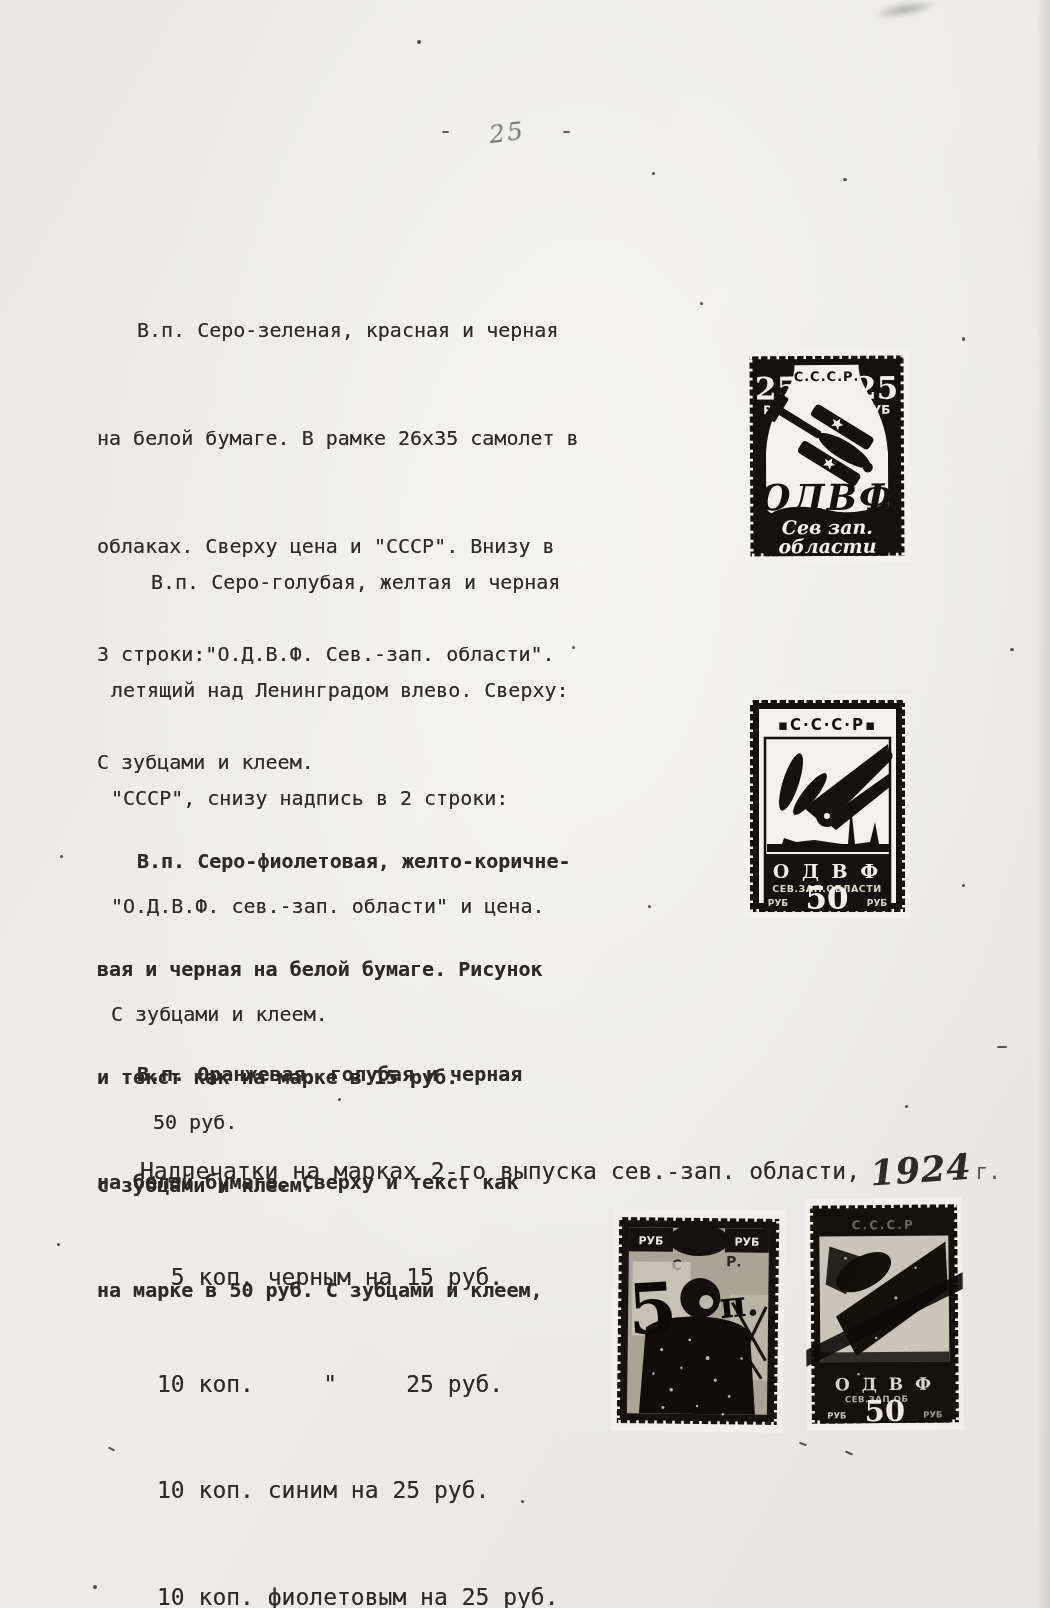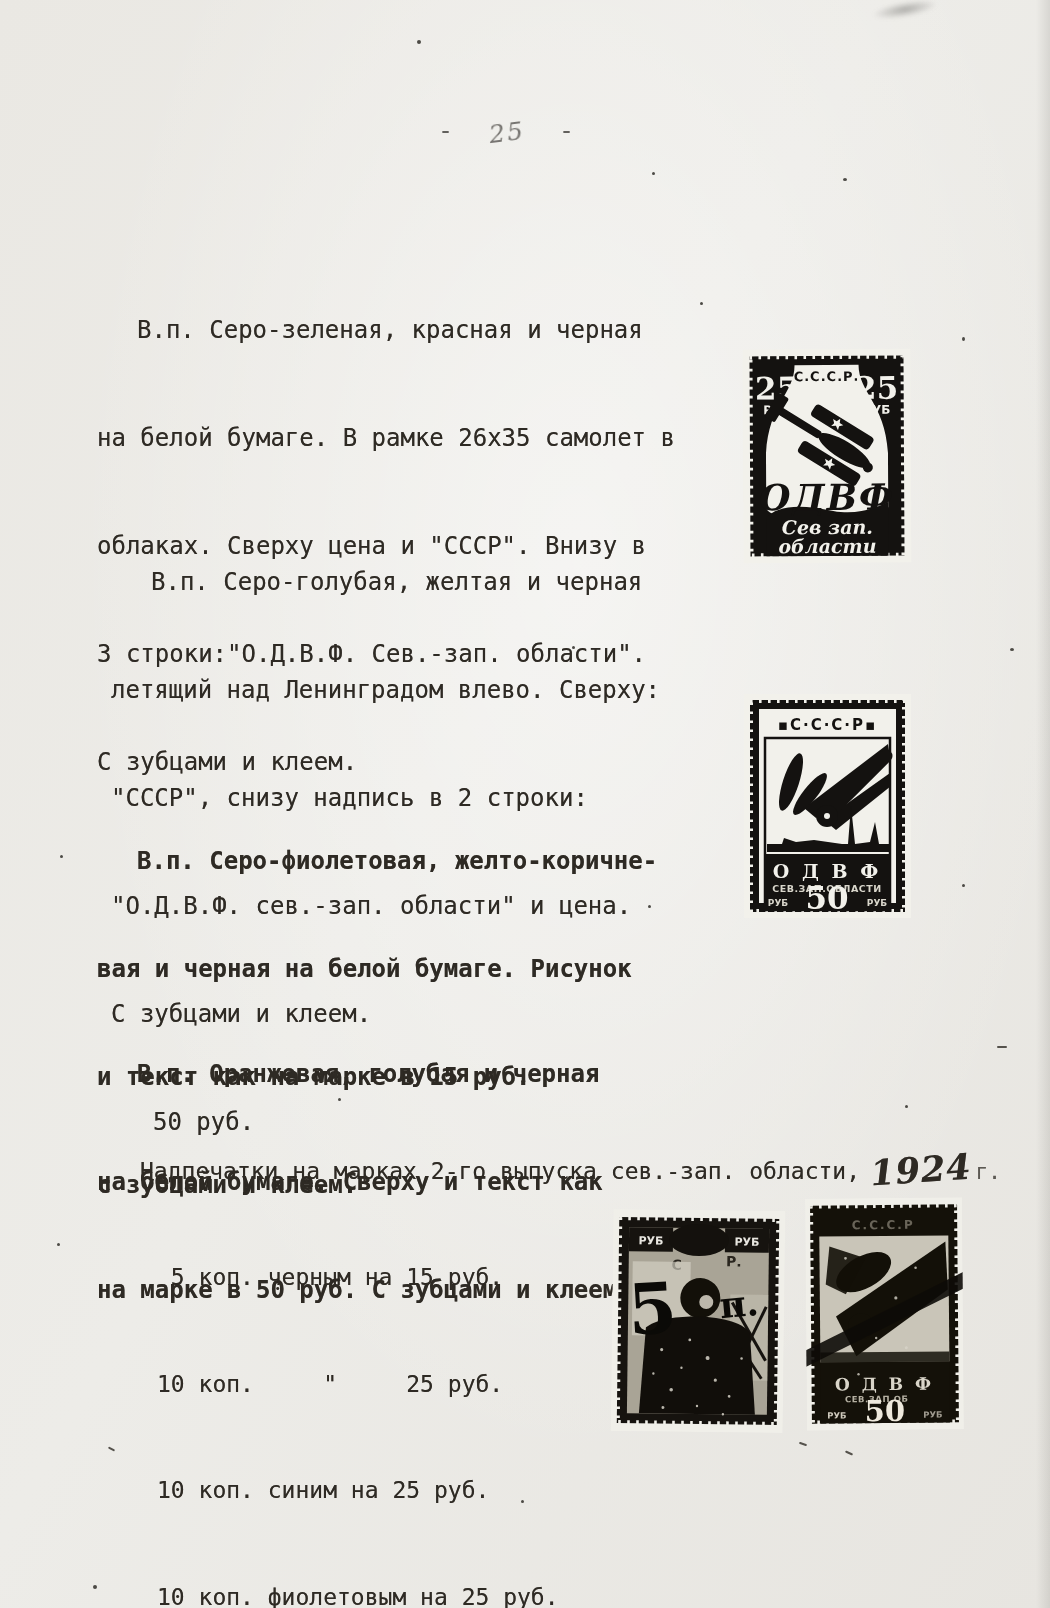--- a/index.html
+++ b/index.html
@@ -4,21 +4,21 @@
 <style>
   html,body{margin:0;padding:0;}
   .page{
     position:relative; width:1050px; height:1608px; overflow:hidden;
     background:
       radial-gradient(ellipse at 55% 35%, rgba(255,255,255,.45), rgba(255,255,255,0) 62%),
       linear-gradient(120deg, #eae8e3 0%, #edece8 45%, #e7e5e0 100%);
     font-family:"DejaVu Sans Mono", monospace;
     color:#2e2a24;
   }
-  .tw{position:absolute; font-size:24px; line-height:36px; white-space:pre;
+  .tw{position:absolute; font-size:20px; line-height:36px; white-space:pre;
       text-shadow:0 0 .6px rgba(40,35,28,.55);}
   .tw .ind{padding-left:40px;}
   .tw .price{padding-left:42px;}
   .tw .faint{opacity:.5;}
   .pagenum{position:absolute; left:438px; top:118px; font-size:25px; letter-spacing:2px;
       color:#3f3d39; opacity:.8; white-space:pre;}
   .pagenum .dash{display:inline-block; transform:translateY(-2px);}
   .pagenum .num{display:inline-block; margin:0 34px; font-family:"DejaVu Serif",serif;
       font-style:italic; transform:rotate(-7deg); filter:blur(.5px); opacity:.85;}
   .heading{position:absolute; left:140px; top:1146px; font-size:23px; white-space:pre;

